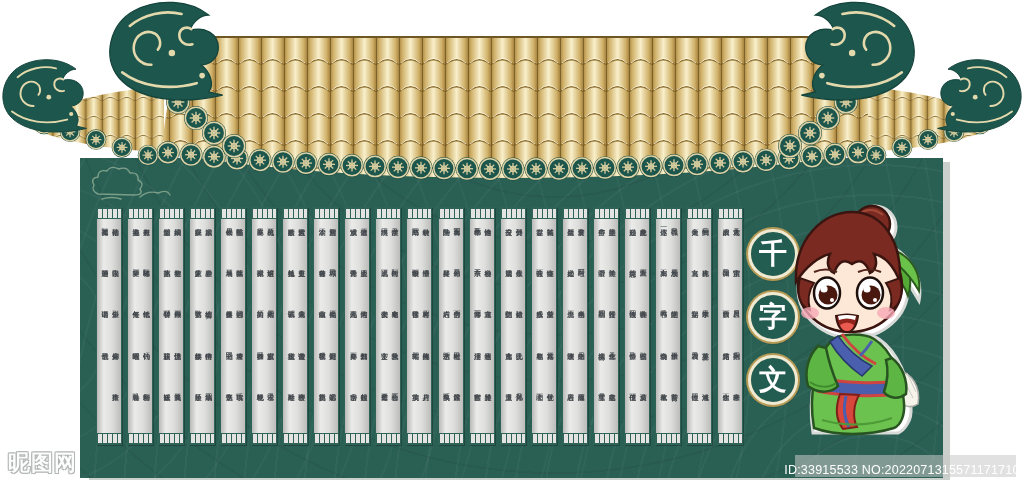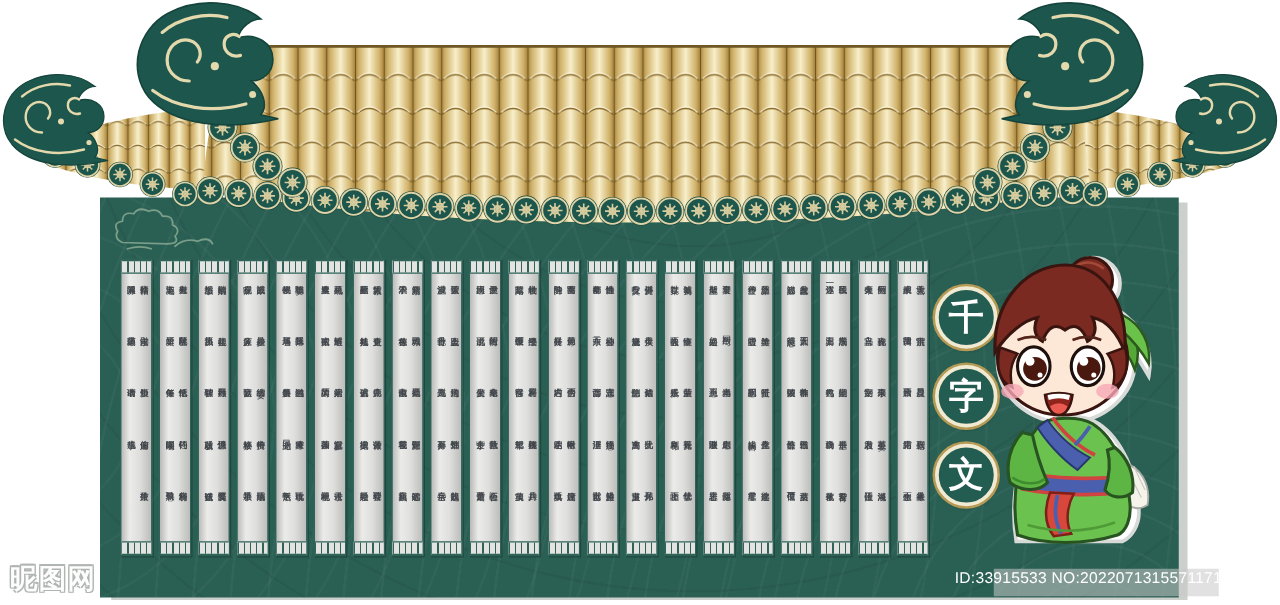--- a/index.html
+++ b/index.html
@@ -39,22 +39,22 @@
   
   .mascot{position:absolute;left:780px;top:198px;width:155px;height:240px;}
   
   .watermark{position:absolute;left:8px;top:448px;display:flex;gap:4px;
          color:#ffffff;font-weight:bold;}
   .watermark .logo{font-size:22px;letter-spacing:1px;color:#fdfdfd;
          text-shadow:0 0 1px #9aa09d,1px 1px 0 #b3b8b5,-1px -1px 0 #b3b8b5,1px -1px 0 #b3b8b5,-1px 1px 0 #b3b8b5;
          font-family:"DejaVu Sans",sans-serif;}
   .watermark .site{font-size:25px;letter-spacing:.5px;color:#ffffff;
          text-shadow:1px 1px 2px rgba(90,95,92,.8),0 0 1px #8d938f;}
-  .idbar{position:absolute;left:795px;top:455px;width:180px;height:22px;
-         background:rgba(198,201,198,.55);display:flex;align-items:flex-start;justify-content:center;}
+  .idbar{position:absolute;left:795px;top:455px;width:221px;height:22px;
+         background:rgba(198,201,198,.55);display:flex;align-items:flex-end;justify-content:center;}
   .idbar span{color:#ffffff;font-size:12.5px;letter-spacing:.2px;white-space:nowrap;}
   .cloud{position:absolute;left:88px;top:164px;width:86px;height:40px;opacity:.55;}
 </style>
 </head>
 <body>
 
 <div class="stage">
 
   <div class="panel">
     

